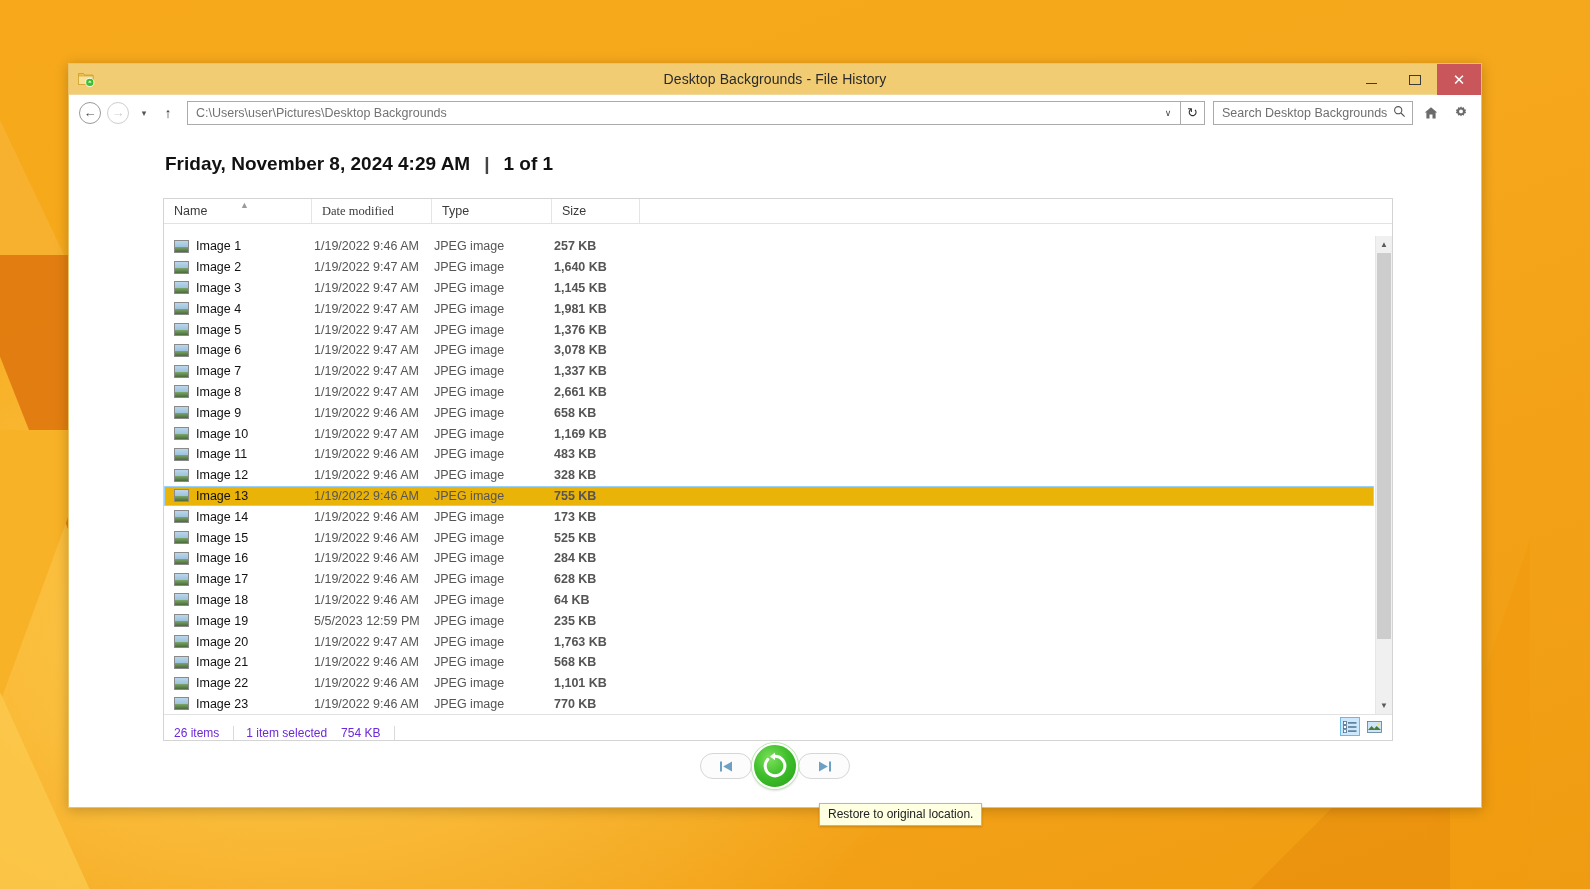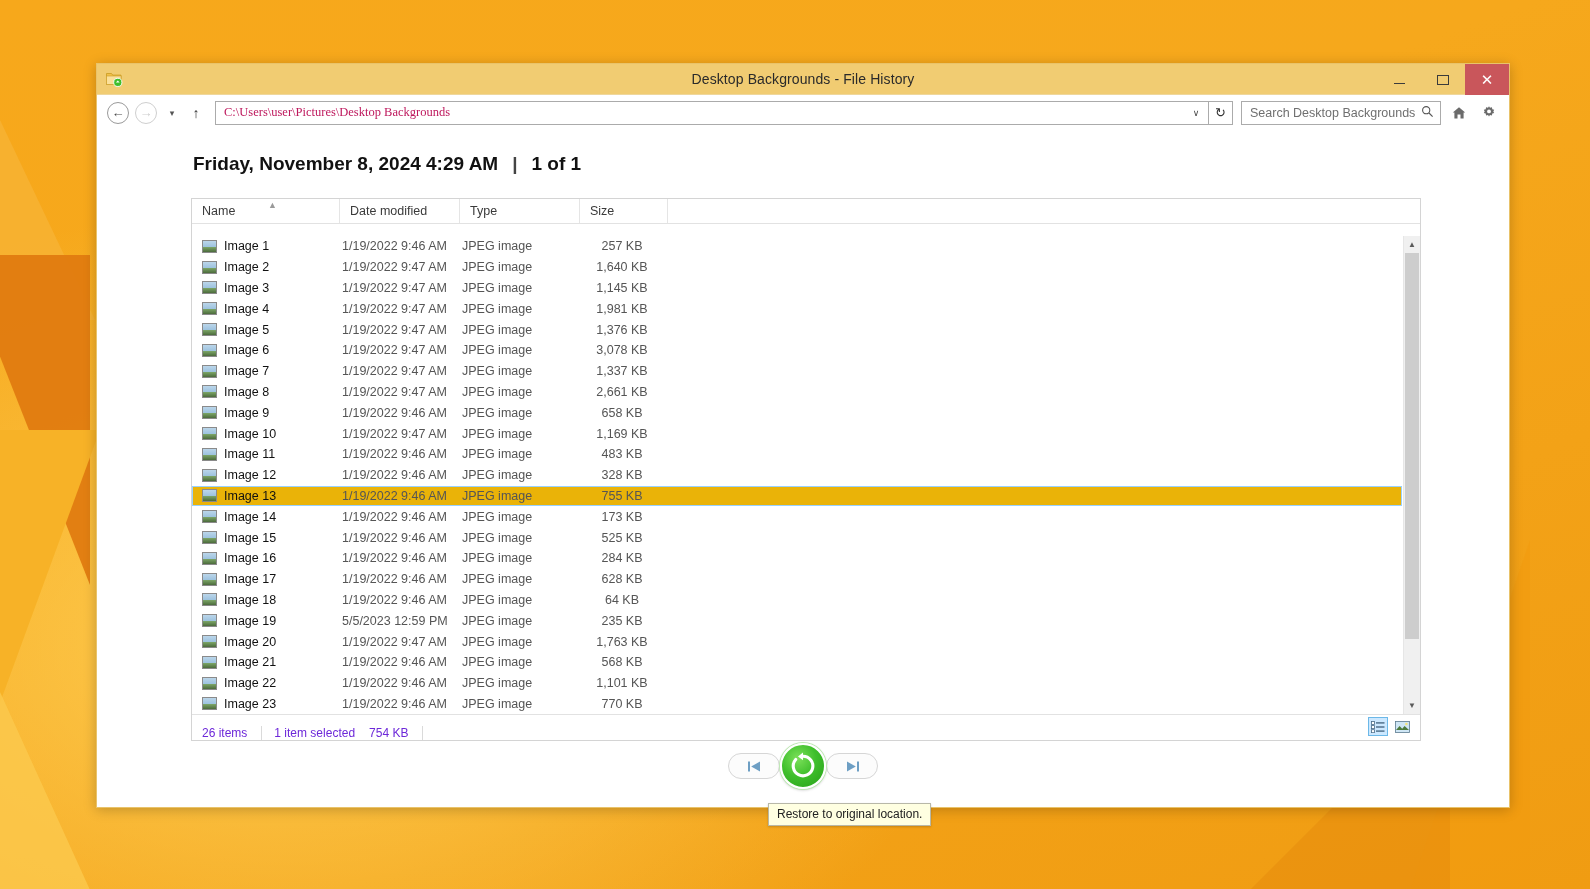--- a/index.html
+++ b/index.html
@@ -68,21 +68,21 @@
     left: 0px; top: 120px;
     width: 0; height: 0;
     border-right: 95px solid transparent;
     border-bottom: 200px solid #F8B53A;
     opacity: 0.65;
   }
 
   
   #window {
     position: absolute;
-    left: 96px;
+    left: 68px;
     top: 63px;
     width: 1414px;
     height: 745px;
     background: #ffffff;
     border: 1px solid #E9C36A;
     box-shadow: 0 2px 12px rgba(0,0,0,0.22);
   }
 
   
   .titlebar {
@@ -175,25 +175,24 @@
     height: 24px;
     border: 1px solid #ABABAB;
     background: #fff;
     display: flex;
     align-items: center;
     padding: 0 4px 0 8px;
     position: relative;
   }
   .path-text {
     font-size: 12.5px;
-    color: #be185d;
+    color: #737373;
     flex: 1;
     white-space: nowrap;
     overflow: hidden;
-    font-family: Liberation Serif, serif;
   }
   .path-caret {
     width: 16px;
     text-align: center;
     font-size: 9px;
     color: #444;
   }
   .refresh-btn {
     width: 24px; height: 24px;
     border: 1px solid #ABABAB;
@@ -266,21 +265,21 @@
   }
   .col-h {
     display: flex;
     align-items: center;
     padding-left: 10px;
     border-right: 1px solid #E5E5E5;
     position: relative;
     cursor: default;
   }
   .col-h.c-name { width: 148px; }
-  .col-h.c-date { width: 120px; }
+  .col-h.c-date { width: 120px; font-family: Liberation Serif, serif; }
   .col-h.c-type { width: 120px; }
   .col-h.c-size { width: 88px; }
   .sort-arrow {
     position: absolute;
     left: 76px; top: 1px;
     font-size: 9px;
     color: #9a9a9a;
   }
 
   .rows-wrap {
@@ -311,21 +310,21 @@
     width: 140px;
     display: flex;
     align-items: center;
     gap: 7px;
     color: #111;
     overflow: hidden;
     white-space: nowrap;
   }
   .cell-date { width: 120px; color: #555; white-space: nowrap; }
   .cell-type { width: 120px; color: #555; white-space: nowrap; }
-  .cell-size { width: 80px; color: #555; text-align: center; white-space: nowrap; }
+  .cell-size { width: 80px; color: #555; text-align: left; white-space: nowrap; font-weight: bold; }
 
   .img-icon {
     width: 15px; height: 13px;
     border: 1px solid #8a8a8a;
     background: linear-gradient(#BBD6EA 0%, #9EC3DF 52%, #7FA96A 53%, #4C6B3C 100%);
     flex: 0 0 auto;
     position: relative;
   }
 
   
@@ -409,21 +408,21 @@
     background: radial-gradient(circle at 38% 32%, #7CE05A 0%, #3FBF2C 46%, #26A017 100%);
     border: 2px solid #ffffff;
     box-shadow: 0 0 0 1px #BFE9B4, 0 1px 3px rgba(0,0,0,0.25);
     display: flex; align-items: center; justify-content: center;
     margin: 0 -6px;
     z-index: 2;
     cursor: default;
   }
   .tooltip {
     position: absolute;
-    left: 768px;
+    left: 819px;
     top: 803px;
     background: #FFFFE1;
     border: 1px solid #B8B8A8;
     padding: 3px 8px 4px 8px;
     font-size: 12px;
     color: #222;
     white-space: nowrap;
     box-shadow: 0 1px 2px rgba(0,0,0,0.18);
     z-index: 30;
   }

